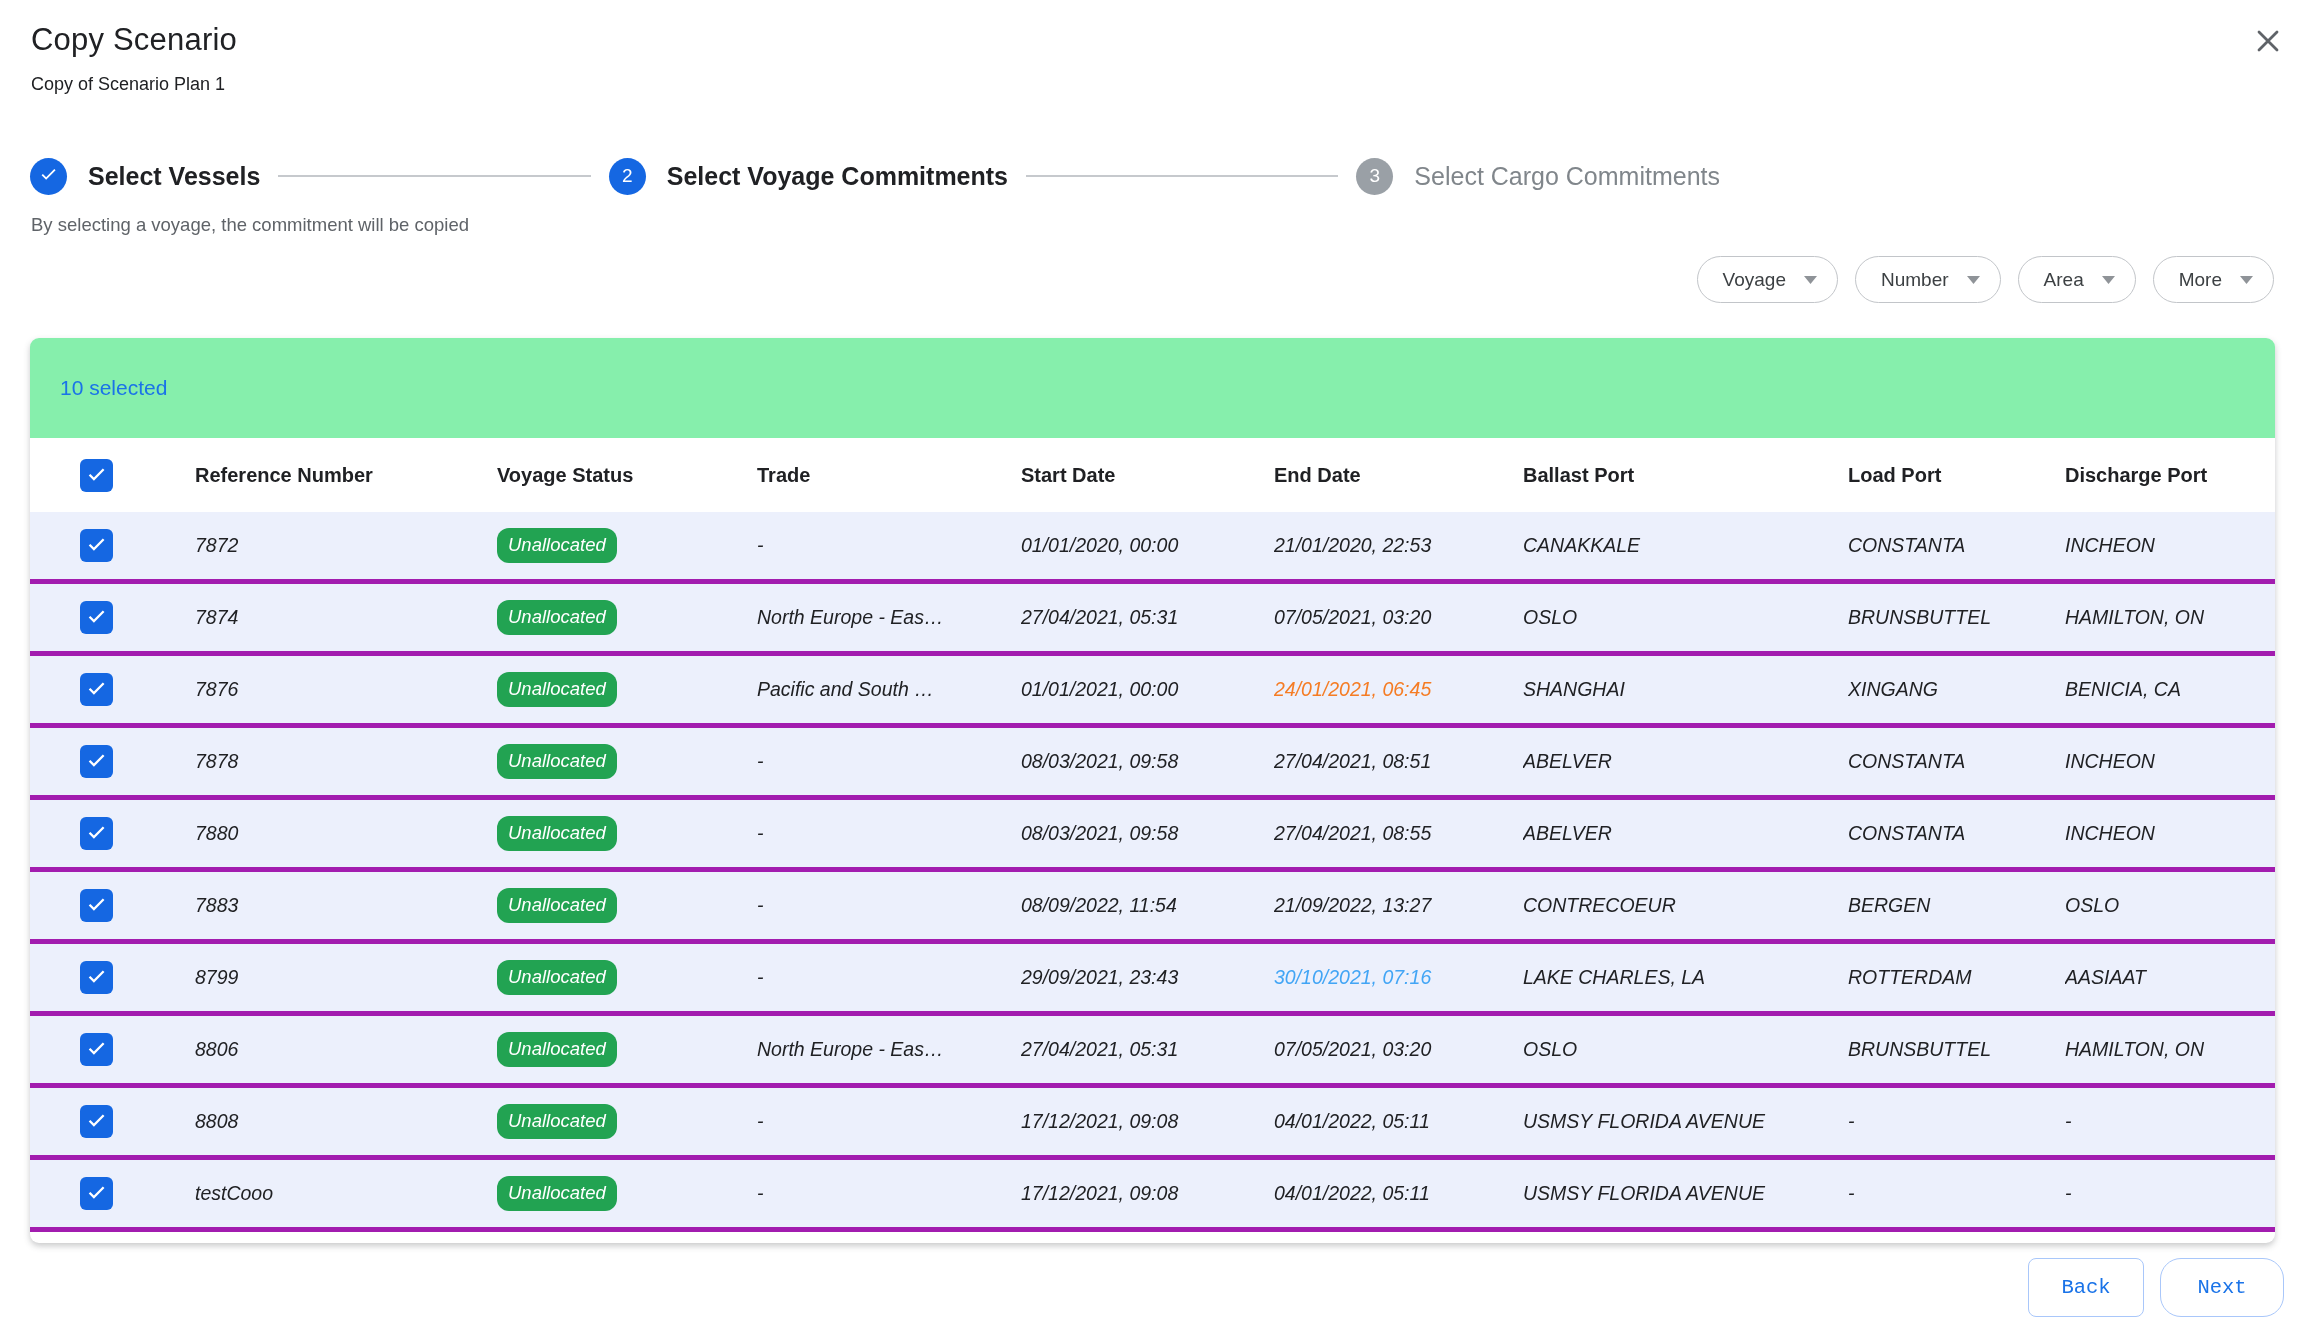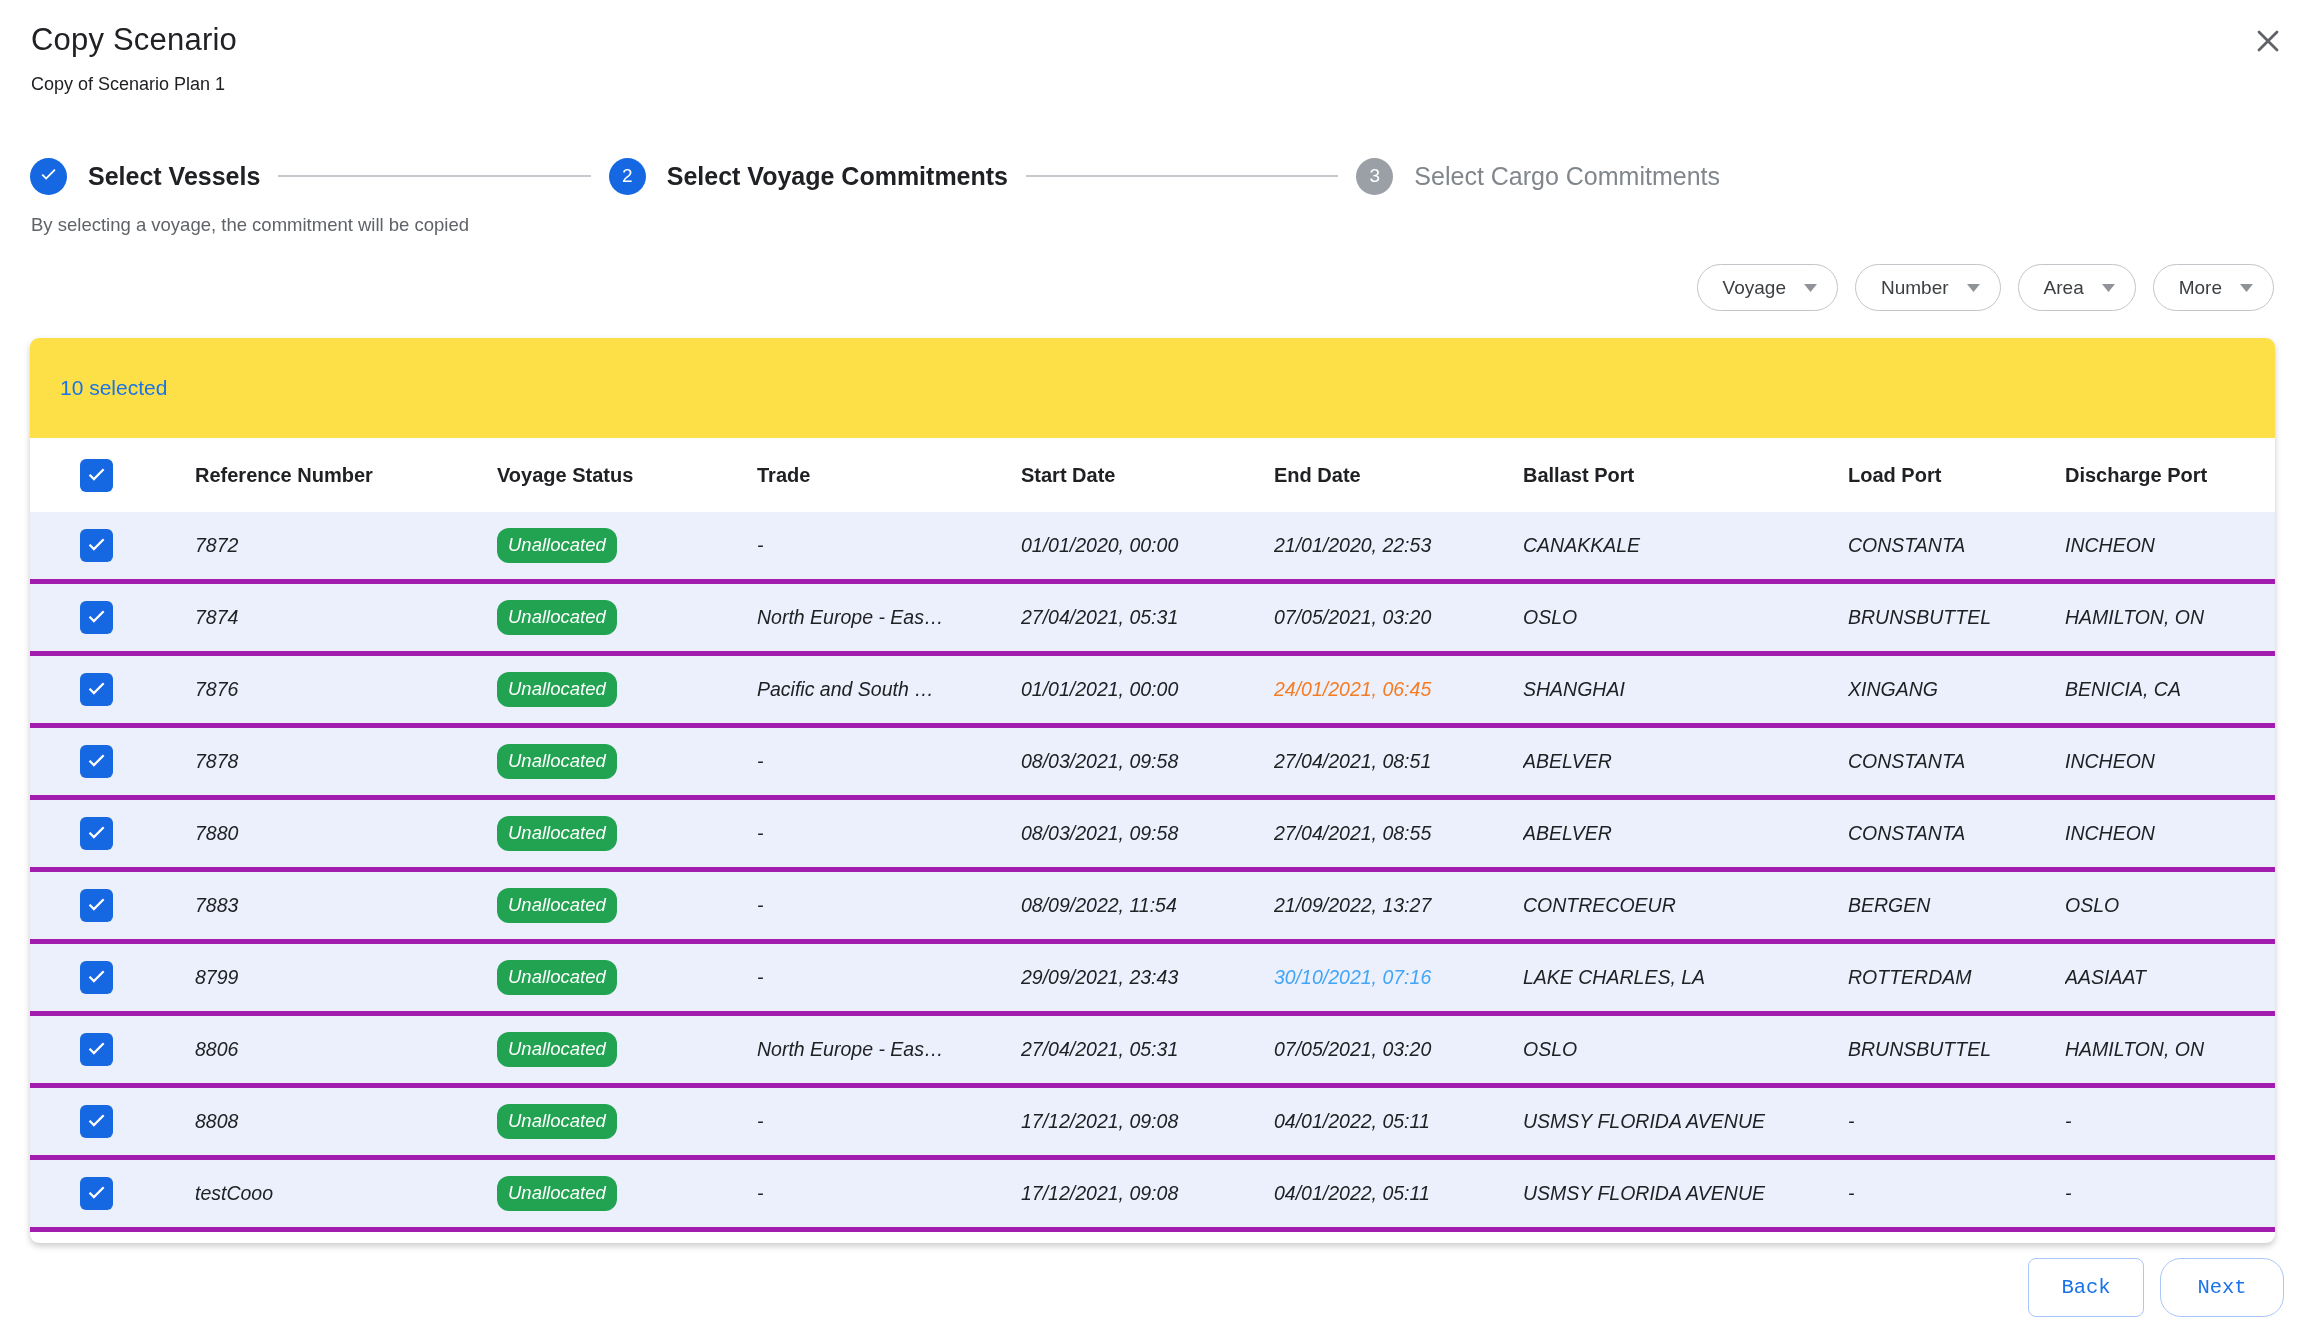--- a/index.html
+++ b/index.html
@@ -20,28 +20,28 @@
   .step-circle.upcoming { background:#9aa0a6; }
   .step-label { font-size:25px; font-weight:700; white-space:nowrap; }
   .step-label.upcoming { font-weight:400; color:#80868b; }
   .step-line { flex:1 1 auto; height:2px; background:#c6c9cd; margin:0 18px; }
   .helper-text { position:absolute; left:31px; top:214px; font-size:18.5px; color:#5f6368; }
 
   
   .filters { position:absolute; right:30px; top:256px; display:flex; gap:17px; }
   .pill { height:47px; border:1.5px solid #c2c5c9; border-radius:24px; background:#fff;
           display:flex; align-items:center; gap:18px; padding:0 20px 0 25px;
-          font-family:"Liberation Sans", sans-serif; font-size:19px; font-weight:500; color:#3c4043; cursor:pointer;margin-top:8px; }
+          font-family:"Liberation Sans", sans-serif; font-size:19px; font-weight:500; color:#3c4043; cursor:pointer; }
   .pill svg { display:block; }
 
   
   .table-card { position:absolute; left:30px; top:338px; width:2245px; height:905px;
                 border-radius:9px; overflow:hidden; background:#ffffff;
                 box-shadow:0 3px 6px rgba(60,64,67,.28); }
-  .selected-bar { height:100px; background:#fde047; display:flex; align-items:center; padding-left:30px; }
+  .selected-bar { height:100px; background:#86efac; display:flex; align-items:center; padding-left:30px; }
   .selected-count { color:#1a73e8; font-size:21px; }
 
   .grid { display:grid; grid-template-columns:165px 302px 260px 264px 253px 249px 325px 217px auto; align-items:center; }
   .header-row { height:74px; background:#ffffff; }
   .header-cell { font-size:20px; font-weight:700; color:#202124; padding-right:12px; }
 
   .row { height:72px; background:#ecf0fc; border-bottom:5px solid #a21caf; cursor:pointer;font-style:italic; }
   .cell { font-size:19.5px; color:#202124; padding-right:12px; white-space:nowrap; overflow:hidden; }
   .cell.orange { color:#f57c24; }
   .cell.blue   { color:#42a5f5; }

